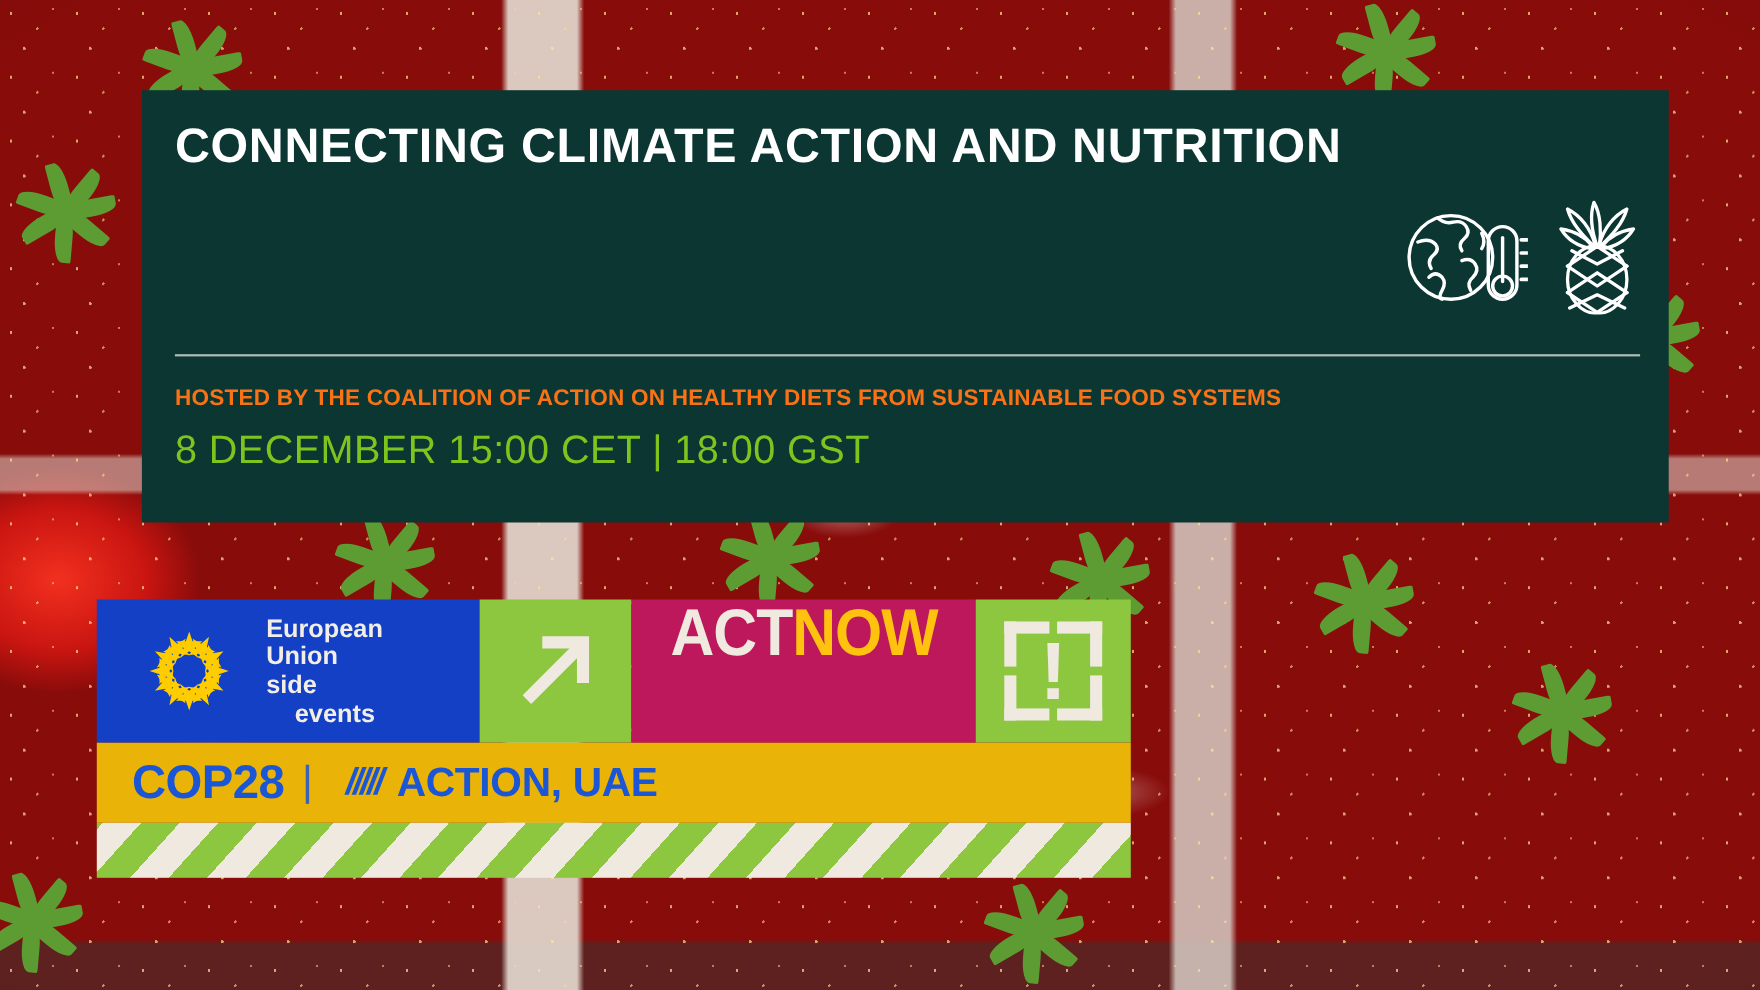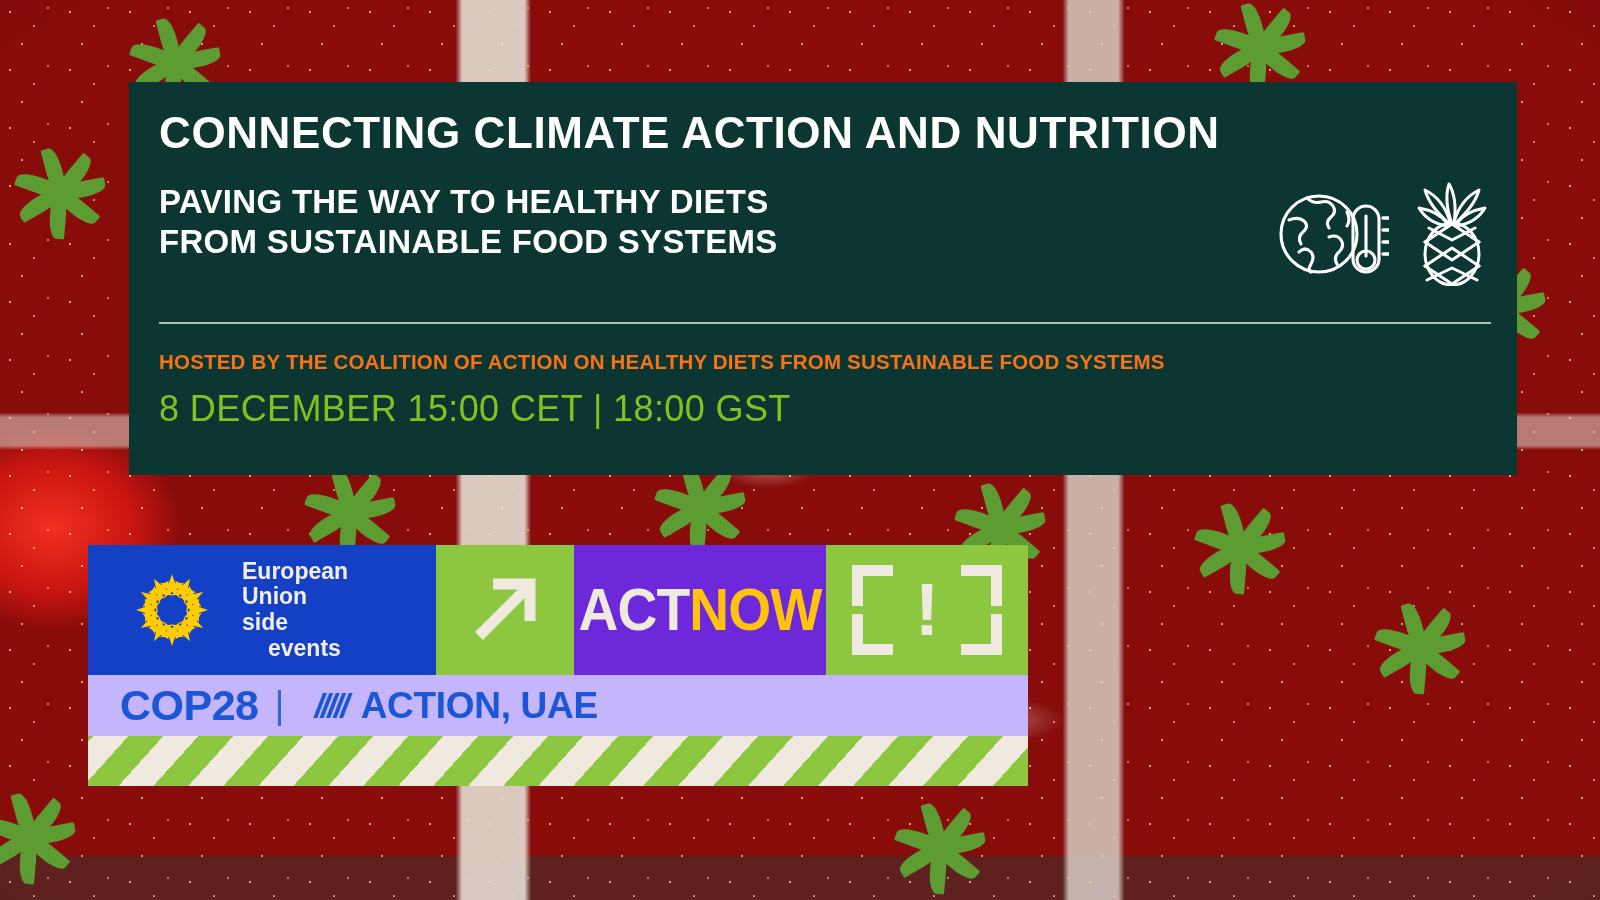--- a/index.html
+++ b/index.html
@@ -121,35 +121,35 @@
   .hdr-icons{position:absolute;right:0;top:100px;display:flex;gap:24px;align-items:center;}
 
   
   .badge{position:absolute;left:88px;top:545px;width:940px;}
   .strip{display:flex;height:130px;}
   .cell-eu{background:#1340c4;display:flex;align-items:center;width:348px;flex:none;}
   .eu-stars{width:104px;height:104px;margin-left:32px;flex:none;position:relative;}
   .eu-text{color:#f2eee6;font-weight:bold;font-size:23px;line-height:1.12;margin-left:18px;}
   .eu-text .indent{padding-left:26px;}
   .cell-arrow{background:#8dc63f;width:138px;flex:none;display:flex;align-items:center;justify-content:center;}
-  .cell-act{background:#6d28d9;width:252px;flex:none;display:flex;align-items:center;justify-content:center;}
+  .cell-act{background:#be185d;width:313px;flex:none;display:flex;justify-content:center;}
   .actnow{font-weight:bold;font-size:60px;letter-spacing:-1px;line-height:1;white-space:nowrap;
           transform:scaleX(.92);transform-origin:center;}
   .actnow .a{color:#efe9df;}
   .actnow .b{color:#ffc20e;}
   .cell-excl{background:#8dc63f;flex:1 1 auto;position:relative;}
   .brk{position:absolute;width:30px;height:30px;}
   .brk.tl{left:26px;top:20px;border-left:11px solid #efe9df;border-top:11px solid #efe9df;}
   .brk.tr{right:26px;top:20px;border-right:11px solid #efe9df;border-top:11px solid #efe9df;}
   .brk.bl{left:26px;bottom:20px;border-left:11px solid #efe9df;border-bottom:11px solid #efe9df;}
   .brk.br{right:26px;bottom:20px;border-right:11px solid #efe9df;border-bottom:11px solid #efe9df;}
   .excl{position:absolute;left:50%;top:50%;transform:translate(-50%,-50%);
         color:#efe9df;font-weight:bold;font-size:74px;line-height:1;}
 
-  .cop{background:#c4b5fd;height:61px;display:flex;align-items:center;padding-left:32px;
+  .cop{background:#eab308;height:73px;display:flex;align-items:center;padding-left:32px;
        color:#1a56d6;font-weight:bold;white-space:nowrap;}
   .cop .big{font-size:43px;letter-spacing:-.5px;}
   .cop .bar{font-size:38px;font-weight:normal;margin:0 16px;opacity:.85;}
   .cop .dates{font-size:37px;letter-spacing:-.5px;}
   .cop .slash{font-size:34px;font-style:italic;margin:0 14px;letter-spacing:-3px;}
   .cop .place{font-size:37px;letter-spacing:-.3px;}
 
   .stripes{height:50px;
     background:repeating-linear-gradient(-48deg,
       #8dc63f 0 26px, #efe9df 26px 52px);}
@@ -266,24 +266,20 @@
           <i></i>
         </div>
     </div>
     <div class="bg-layer vignette"></div>
   </div>
 
   <div class="panel">
     <div class="panel-inner">
       <div class="title">CONNECTING CLIMATE ACTION AND NUTRITION</div>
 
-      <div class="sub">
-        <div>PAVING THE WAY TO HEALTHY DIETS</div>
-        <div>FROM SUSTAINABLE FOOD SYSTEMS</div>
-      </div>
 
       <div class="rule"></div>
 
       <div class="hosted">HOSTED BY THE COALITION OF ACTION ON HEALTHY DIETS FROM SUSTAINABLE FOOD SYSTEMS</div>
       <div class="when">8 DECEMBER 15:00 CET | 18:00 GST</div>
 
       <div class="hdr-icons">
 
         <span>
           <svg width="112" height="104" viewBox="0 0 112 104" fill="none" stroke="#ffffff" stroke-width="3.1" stroke-linecap="round" stroke-linejoin="round">

